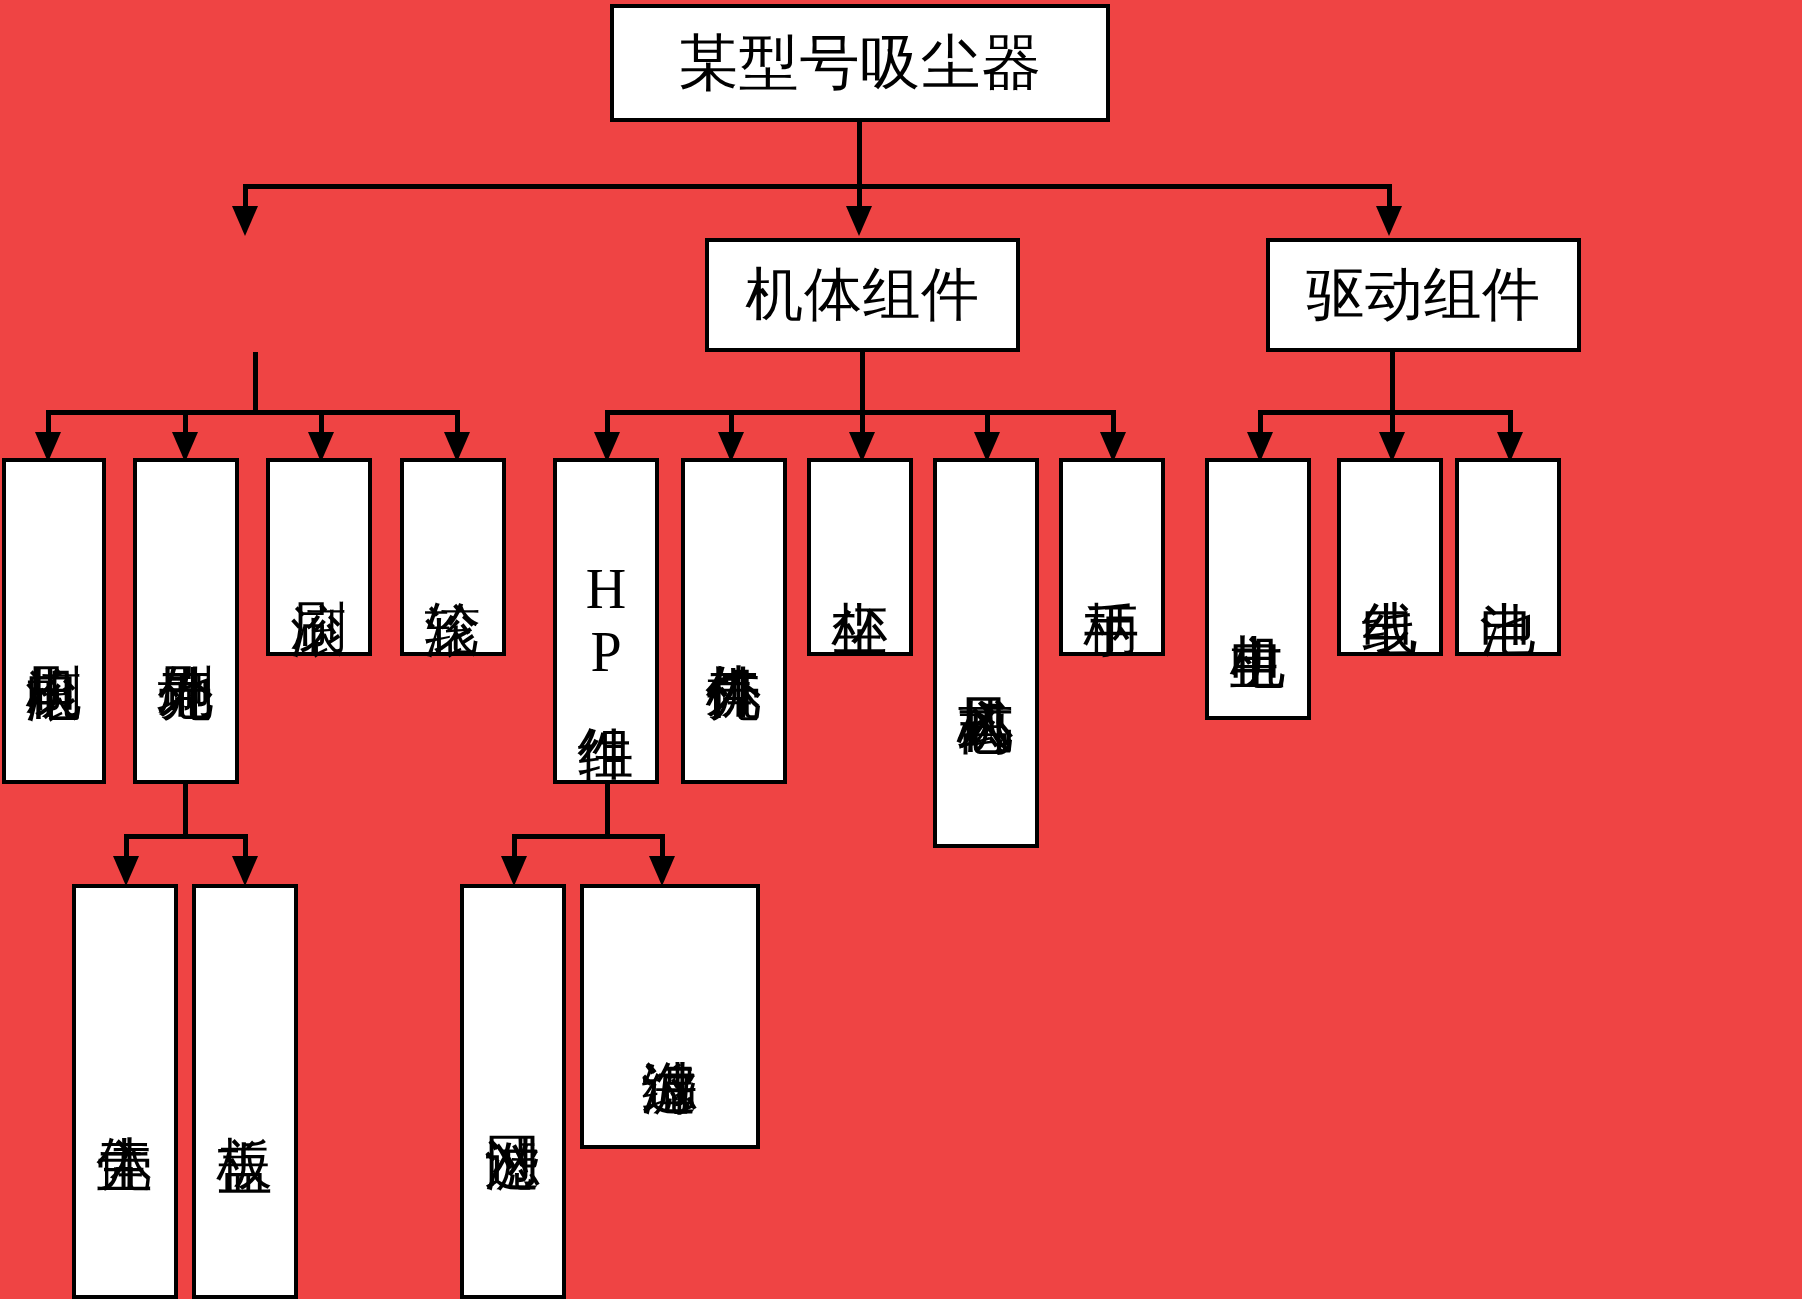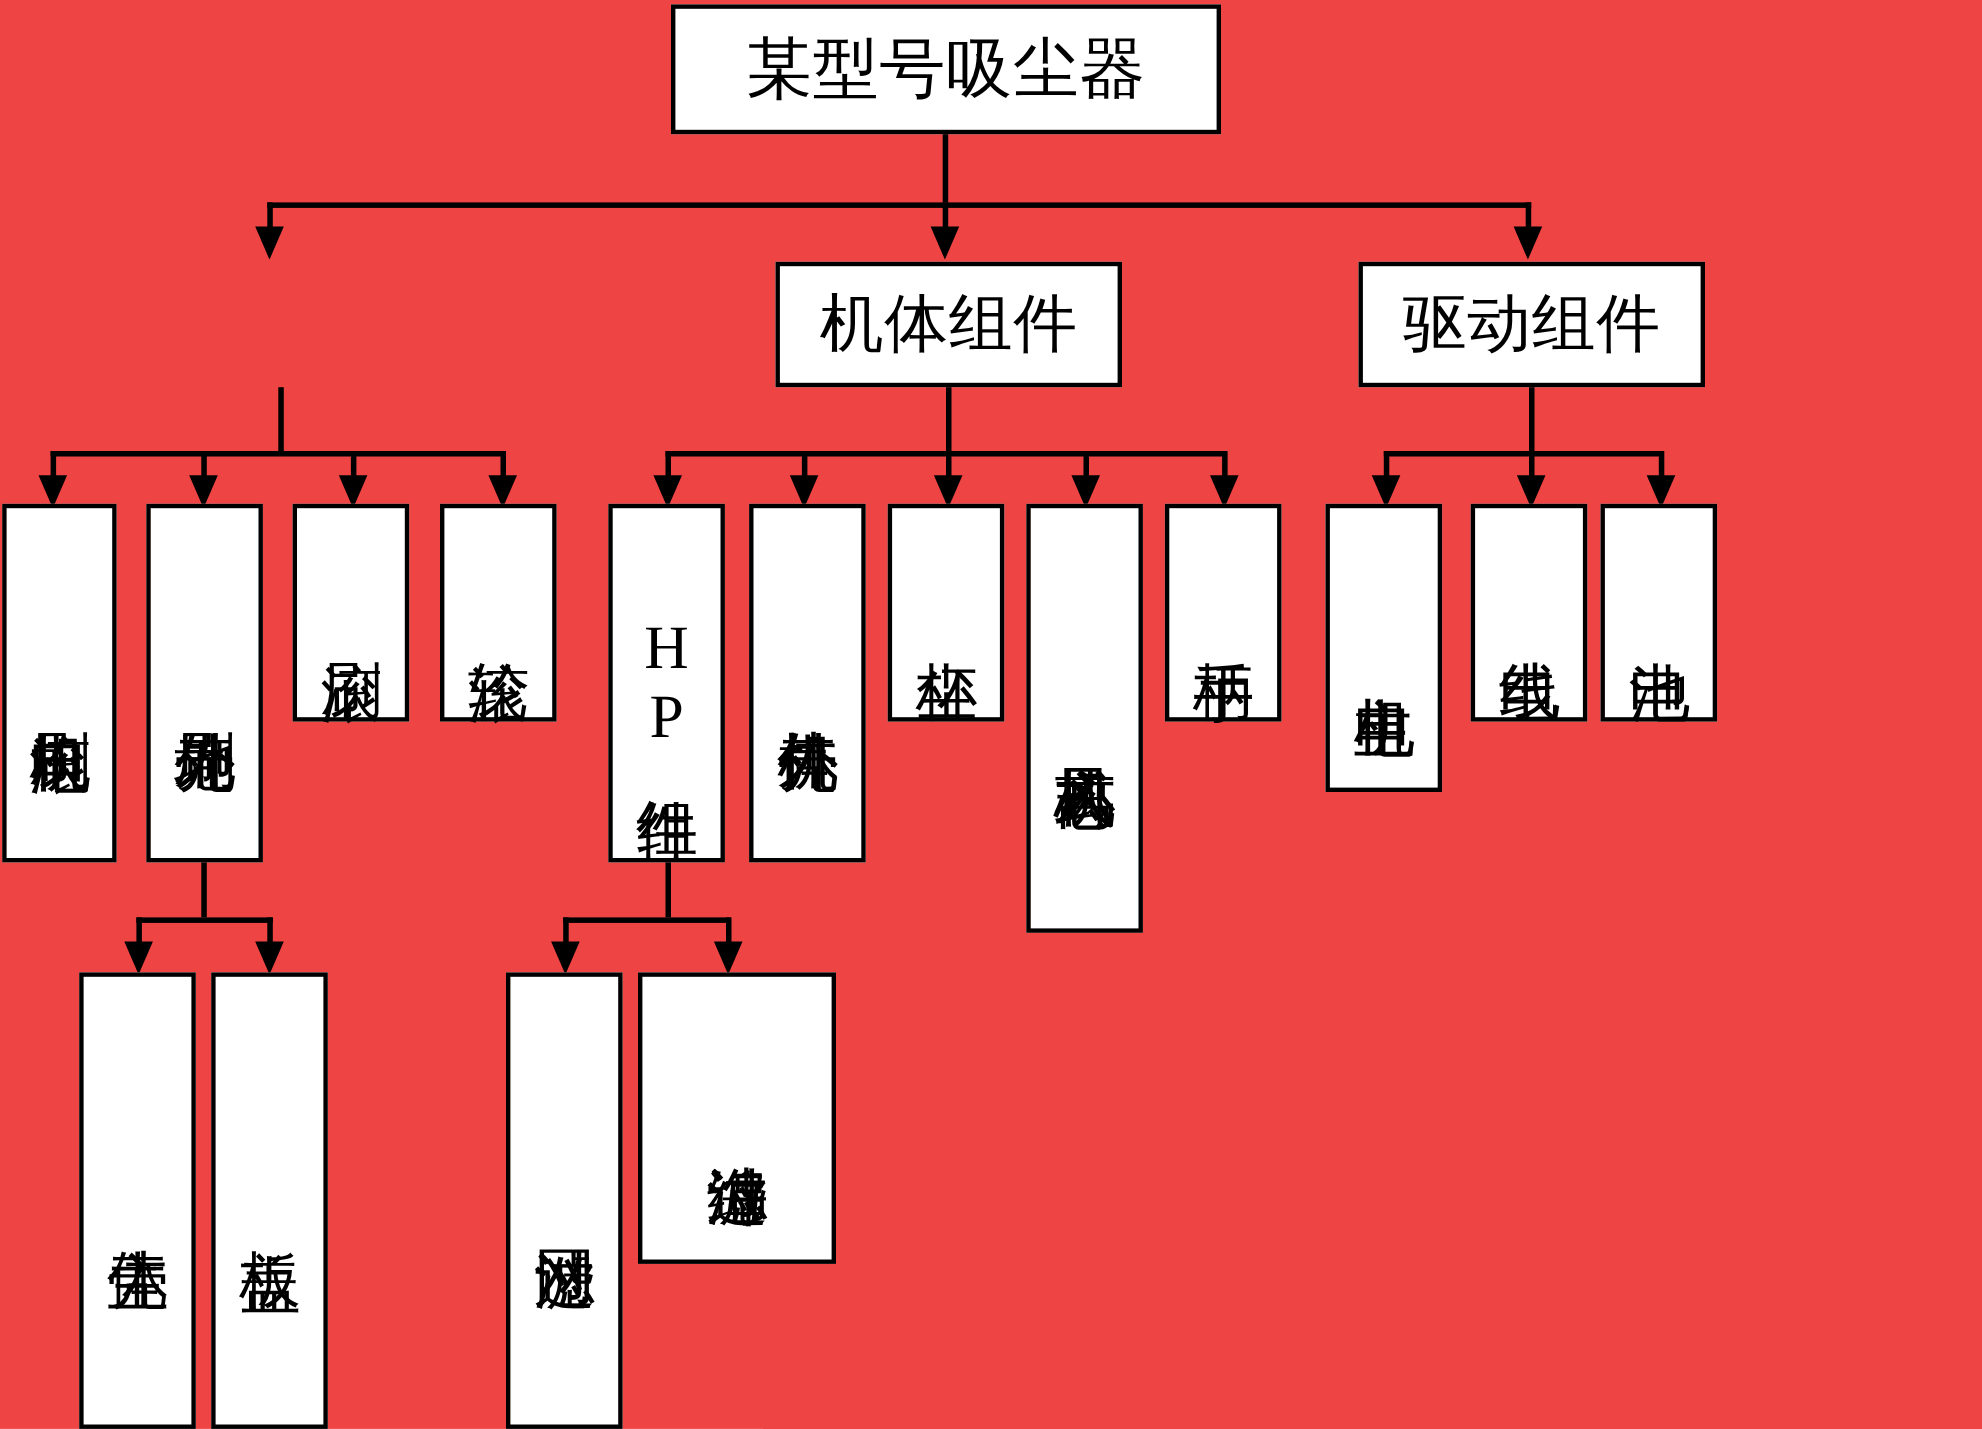--- a/index.html
+++ b/index.html
@@ -92,21 +92,21 @@
   <div class="arrow" style="left:846px; top:206px;"></div>
 
   <div class="vline" style="left:1387px; top:184px; height:28px;"></div>
   <div class="arrow" style="left:1376px; top:206px;"></div>
 
 
   <div class="node horiz" style="left:705px; top:238px; width:315px; height:114px;">
     <span class="lbl">机体组件</span>
   </div>
 
-  <div class="node horiz" style="left:1235px; top:238px; width:315px; height:114px;">
+  <div class="node horiz" style="left:1266px; top:238px; width:315px; height:114px;">
     <span class="lbl">驱动组件</span>
   </div>
 
   <div class="vline" style="left:253px; top:352px; height:58px;"></div>
   <div class="hline" style="left:46px; top:410px; width:414px;"></div>
 
   <div class="vline" style="left:46px; top:410px; height:28px;"></div>
   <div class="arrow" style="left:35px; top:432px;"></div>
 
   <div class="vline" style="left:183px; top:410px; height:28px;"></div>

